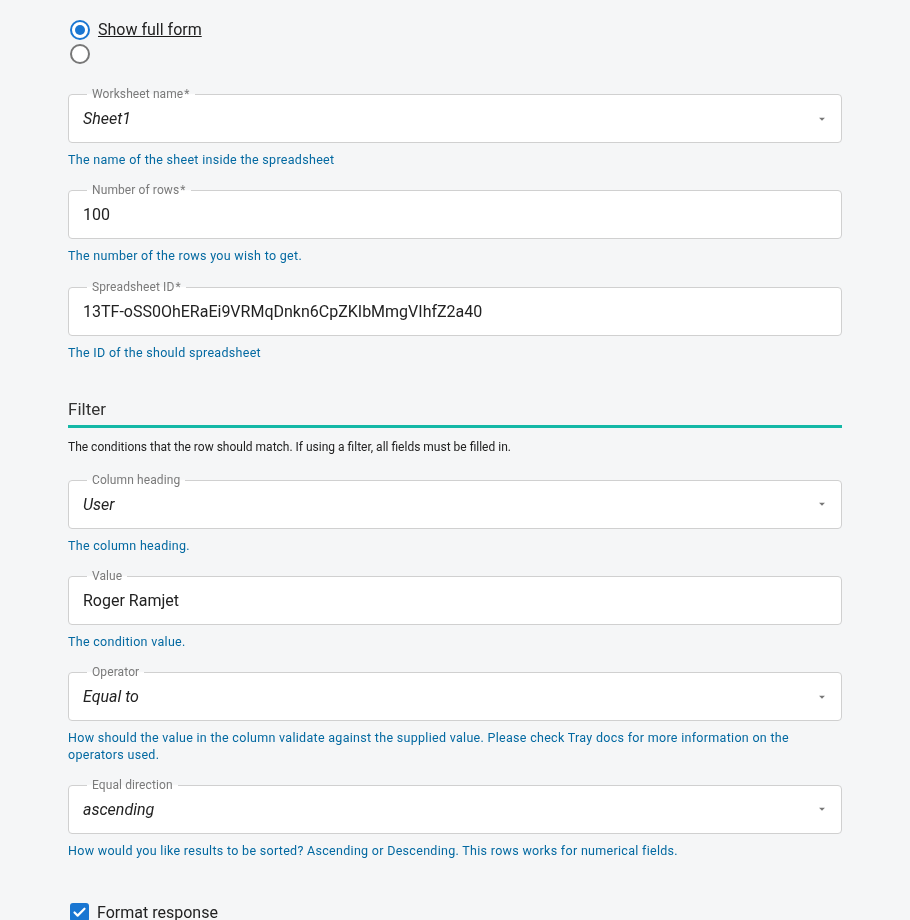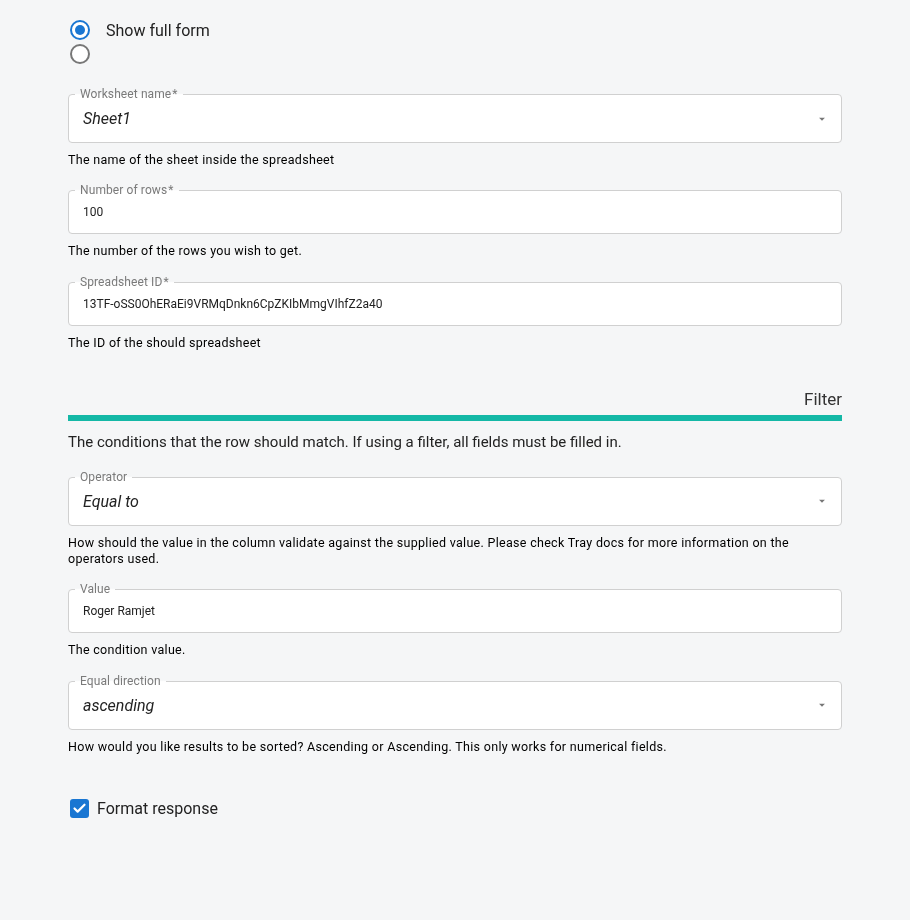--- a/index.html
+++ b/index.html
@@ -20,24 +20,25 @@
     padding: 0 48px;
   }
 
   
   .radio-group {
     margin-bottom: 30px;
     padding-left: 2px;
   }
   .radio-row {
     display: flex;
-    align-items: flex-end;
-    gap: 16px;
+    align-items: flex-start;
+    gap: 8px;
     margin-bottom: 4px;
     cursor: pointer;
+    text-decoration: underline;
   }
   .radio {
     width: 20px;
     height: 20px;
     border-radius: 50%;
     border: 2px solid #777;
     background: #fff;
     position: relative;
     flex-shrink: 0;
   }
@@ -69,34 +70,34 @@
     position: relative;
     border: 1px solid #d0d0d0;
     border-radius: 4px;
     background: #fff;
     display: flex;
     align-items: center;
   }
   .field-label {
     position: absolute;
     top: -8px;
-    left: 6px;
+    left: 18px;
     background: linear-gradient(to bottom, #f5f6f7 0%, #f5f6f7 45%, #fff 55%, #fff 100%);
     padding: 0 5px;
     font-size: 12px;
     color: #7a7a7a;
     letter-spacing: 0.1px;
     line-height: 14px;
   }
   .field-input {
     border: none;
     outline: none;
     width: 100%;
     padding: 14px 14px;
-    font-size: 12px;
+    font-size: 16px;
     color: #222;
     background: transparent;
     font-family: inherit;
   }
   .field-select {
     border: none;
     outline: none;
     width: 100%;
     padding: 14px 14px;
     font-size: 16px;
@@ -114,37 +115,36 @@
     top: 50%;
     transform: translateY(-50%);
     pointer-events: none;
     width: 14px;
     height: 14px;
     color: #777;
   }
   .helper {
     margin-top: 9px;
     font-size: 12.5px;
-    color: #000000;
+    color: #0369a1;
     letter-spacing: 0.3px;
     line-height: 1.3;
   }
 
   
   .section-title {
     font-size: 17px;
     color: #333;
-    border-bottom: 6px solid #14b8a6;
+    border-bottom: 3px solid #14b8a6;
     padding-bottom: 6px;
     margin-top: 38px;
     margin-bottom: 12px;
-    text-align: right;
   }
   .section-desc {
-    font-size: 15px;
+    font-size: 12px;
     color: #222;
     margin-bottom: 26px;
   }
 
   
   .checkbox-row {
     display: flex;
     align-items: center;
     gap: 8px;
     margin-top: 44px;
@@ -220,53 +220,65 @@
           <span>Spreadsheet ID</span><span class="req">*</span>
         </span>
         <input class="field-input" value="13TF-oSS0OhERaEi9VRMqDnkn6CpZKIbMmgVIhfZ2a40" style="">
       </div>
       <div class="helper">The ID of the should spreadsheet</div>
     </div>
 
     <div class="section-title">Filter</div>
     <div class="section-desc">The conditions that the row should match. If using a filter, all fields must be filled in.</div>
 
+    <div class="field-group">
+      <div class="field">
+        <span class="field-label">Column heading</span>
+        <input class="field-select" readonly="" value="User" style="">
+        <span class="chevron">
+          <svg viewBox="0 0 24 24" fill="currentColor">
+              <path d="M7 10l5 5 5-5z"></path>
+            </svg>
+        </span>
+      </div>
+      <div class="helper">The column heading.</div>
+    </div>
+
+    <div class="field-group">
+      <div class="field">
+        <span class="field-label">Value</span>
+        <input class="field-input" value="Roger Ramjet" style="">
+      </div>
+      <div class="helper">The condition value.</div>
+    </div>
 
     <div class="field-group">
       <div class="field">
         <span class="field-label">Operator</span>
         <input class="field-select" readonly="" value="Equal to" style="">
         <span class="chevron">
           <svg viewBox="0 0 24 24" fill="currentColor">
               <path d="M7 10l5 5 5-5z"></path>
             </svg>
         </span>
       </div>
       <div class="helper">How should the value in the column validate against the supplied value. Please check Tray docs for more information on the operators used.</div>
     </div>
 
     <div class="field-group">
       <div class="field">
-        <span class="field-label">Value</span>
-        <input class="field-input" value="Roger Ramjet" style="">
-      </div>
-      <div class="helper">The condition value.</div>
-    </div>
-
-    <div class="field-group">
-      <div class="field">
         <span class="field-label">Equal direction</span>
         <input class="field-select" readonly="" value="ascending" style="">
         <span class="chevron">
           <svg viewBox="0 0 24 24" fill="currentColor">
               <path d="M7 10l5 5 5-5z"></path>
             </svg>
         </span>
       </div>
-      <div class="helper">How would you like results to be sorted? Ascending or Ascending. This only works for numerical fields.</div>
+      <div class="helper">How would you like results to be sorted? Ascending or Descending. This rows works for numerical fields.</div>
     </div>
 
     <div class="checkbox-row">
       <span class="checkbox">
         <svg viewBox="0 0 24 24" fill="none" stroke="currentColor" stroke-width="3.5" stroke-linecap="round" stroke-linejoin="round">
           <polyline points="20 6 9 17 4 12"></polyline>
         </svg>
       </span>
       <span class="checkbox-label">Format response</span>
     </div>

